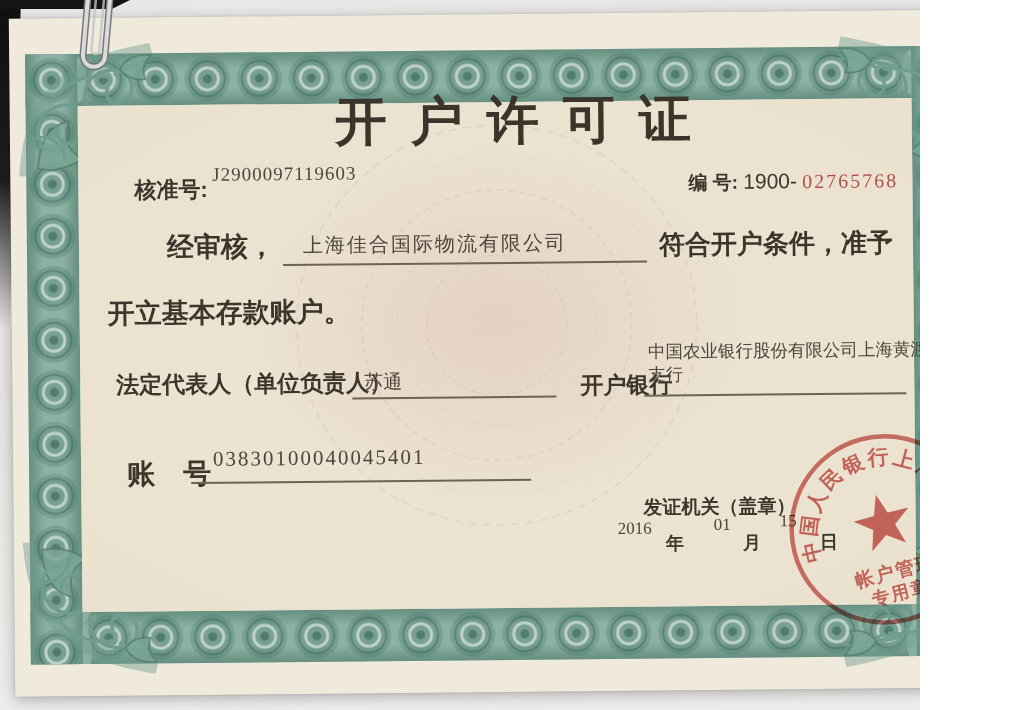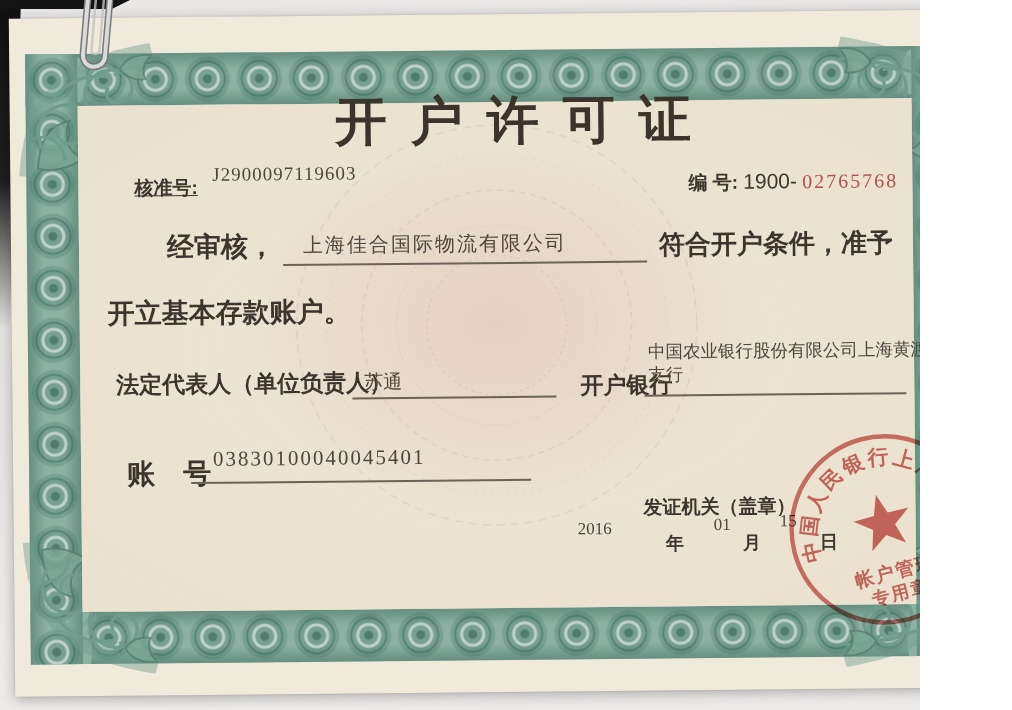--- a/index.html
+++ b/index.html
@@ -157,21 +157,21 @@
           <circle cx="210" cy="210" r="100" stroke-width="1" stroke-dasharray="2 3"></circle>
           <circle cx="210" cy="210" r="135" stroke-width="1.5" stroke-dasharray="6 5"></circle>
           <circle cx="210" cy="210" r="170" stroke-width="1" stroke-dasharray="2 6"></circle>
           <circle cx="210" cy="210" r="200" stroke-width="1.5" stroke-dasharray="8 6"></circle>
         </g>
       </svg>
     </div>
 
     <div class="title">开户许可证</div>
 
-    <div class="txt lbl-b" style="left:124px; top:158px; font-size:19px;text-decoration:underline;">核准号:</div>
+    <div class="txt lbl-b" style="left:124px; top:158px; font-size:22px;">核准号:</div>
     <div class="txt serif" style="left:202px; top:147px; font-size:19px; letter-spacing:1px;">J2900097119603</div>
 
     <div class="txt" style="left:678px; top:158px; font-size:19px;">
       <span class="lbl-b">编 号:</span>
       <span style="font-size:21px;">1900-</span>
       <span class="serif red" style="font-size:20px; letter-spacing:2px;">02765768</span>
     </div>
 
     <div class="txt lbl-b" style="left:156px; top:212px; font-size:27px;">经审核，</div>
     <div class="txt serif" style="left:292px; top:216px; font-size:20px; letter-spacing:2px;">上海佳合国际物流有限公司</div>
@@ -185,21 +185,21 @@
 
     <div class="txt lbl-b" style="left:548px; top:357px; font-size:23px;margin-left:20px;">开户银行</div>
     <div class="txt serif" style="left:636px; top:328px; font-size:17.5px; line-height:23px; width:290px; white-space:normal;">中国农业银行股份有限公司上海黄渡支行</div>
     <div class="rule" style="left:632px; top:382px; width:262px;"></div>
 
     <div class="txt lbl-b" style="left:114px; top:438px; font-size:28px;">账　号</div>
     <div class="txt serif" style="left:200px; top:430px; font-size:21px; letter-spacing:2px;">03830100040045401</div>
     <div class="rule" style="left:178px; top:465px; width:340px;"></div>
 
     <div class="txt lbl-b" style="left:630px; top:482px; font-size:19px;">发证机关（盖章）</div>
-    <div class="txt serif" style="left:564px; top:506px; font-size:17px;">2016</div>
+    <div class="txt serif" style="left:604px; top:506px; font-size:17px;">2016</div>
     <div class="txt lbl-b" style="left:652px; top:519px; font-size:18px;">年</div>
     <div class="txt serif" style="left:700px; top:503px; font-size:17px;">01</div>
     <div class="txt lbl-b" style="left:729px; top:519px; font-size:18px;">月</div>
     <div class="txt serif" style="left:766px; top:500px; font-size:17px;">15</div>
     <div class="txt lbl-b" style="left:806px; top:519px; font-size:18px;">日</div>
 
     <svg class="seal" viewBox="0 0 200 200">
       <defs>
         <path id="sealArc" d="M 30,104 a 70,70 0 1 1 140,0" fill="none"></path>
       </defs>

